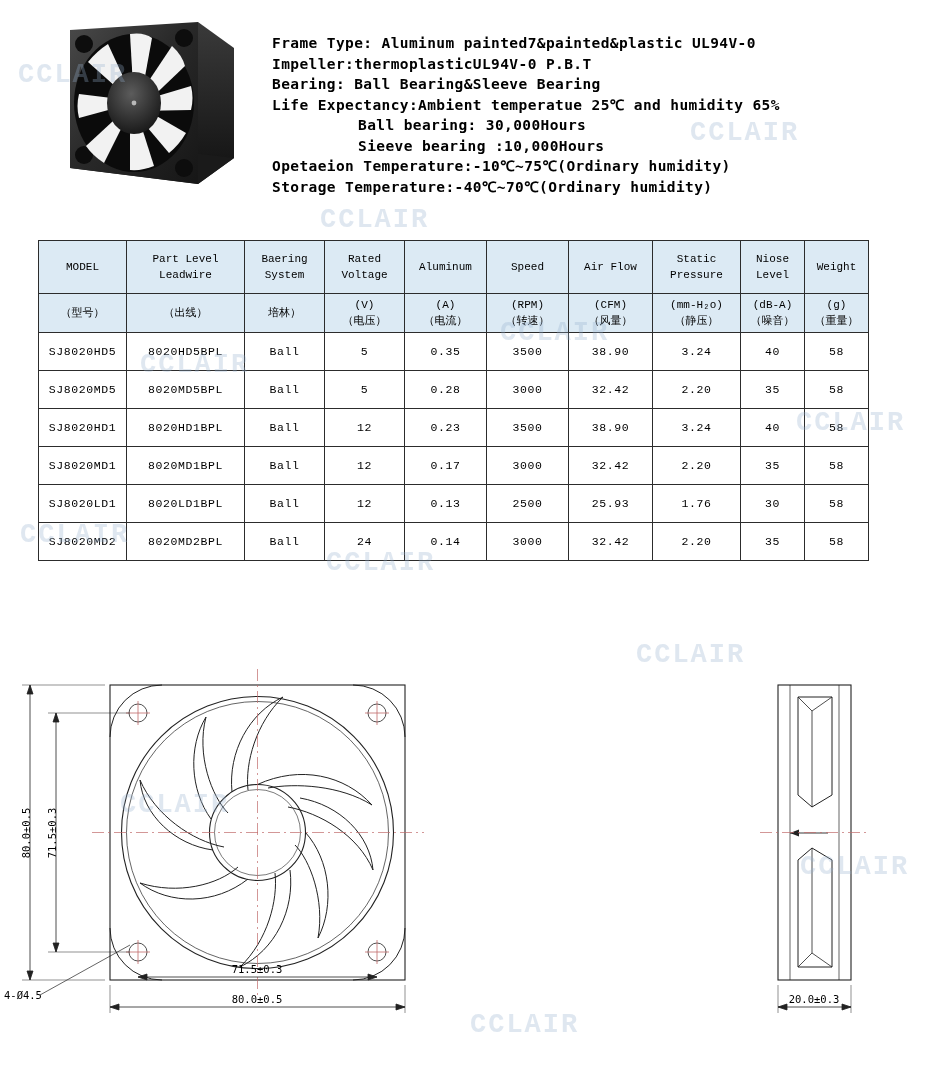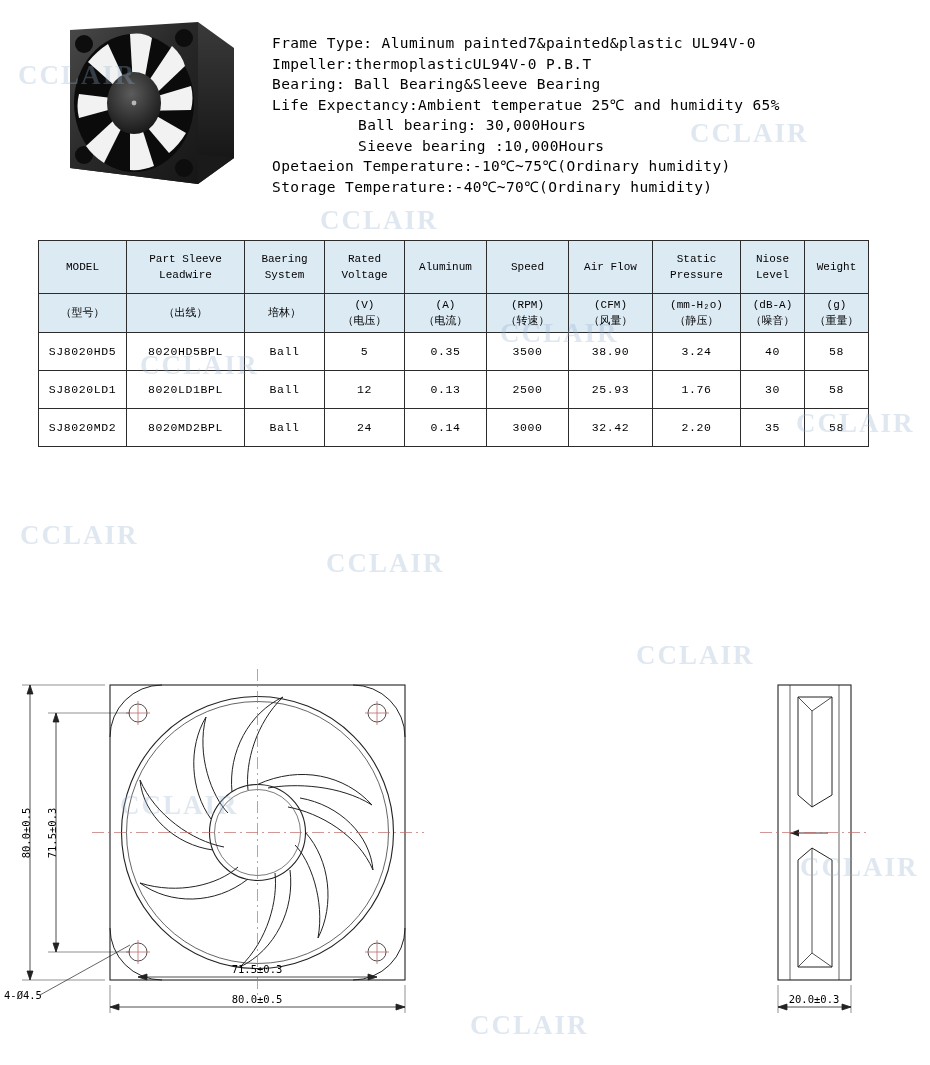--- a/index.html
+++ b/index.html
@@ -12,36 +12,37 @@
     height: 1065px;
     position: relative;
     font-family: "Liberation Sans", sans-serif;
     color: #000;
     overflow: hidden;
   }
 
   
   .wm {
     position: absolute;
-    font-family: Liberation Serif, serif;
+    font-family: Liberation Mono, monospace;
     font-size: 27px;
     font-weight: bold;
     letter-spacing: 2px;
     color: rgba(150, 175, 205, 0.30);
     pointer-events: none;
     user-select: none;
     white-space: nowrap;
     z-index: 5;
     text-align: center;
   }
 
   
   .top {
     position: relative;
     height: 215px;
+    font-weight: bold;
   }
   .fan-photo {
     position: absolute;
     left: 48px;
     top: 8px;
     width: 200px;
     height: 195px;
   }
   .spec-text {
     position: absolute;
@@ -177,21 +178,21 @@
       <col style="width:82px">
         <col style="width:82px">
         <col style="width:84px">
         <col style="width:88px">
       <col style="width:64px">
         <col style="width:64px">
     </colgroup>
     <thead>
       <tr>
         <th><span>MODEL</span></th>
-        <th><span>Part Sleeve</span><br><span>Leadwire</span></th>
+        <th><span>Part Level</span><br><span>Leadwire</span></th>
         <th><span>Baering</span><br><span>System</span></th>
         <th><span>Rated</span><br><span>Voltage</span></th>
         <th><span>Aluminum</span></th>
         <th><span>Speed</span></th>
         <th><span>Air Flow</span></th>
         <th><span>Static</span><br><span>Pressure</span></th>
         <th><span>Niose</span><br><span>Level</span></th>
         <th><span>Weight</span></th>
       </tr>
       <tr class="units">
@@ -214,20 +215,56 @@
           <td>Ball</td>
           <td>5</td>
           <td>0.35</td>
           <td>3500</td>
           <td>38.90</td>
           <td>3.24</td>
           <td>40</td>
           <td>58</td>
         </tr>
         <tr>
+          <td class="model">SJ8020MD5</td>
+          <td>8020MD5BPL</td>
+          <td>Ball</td>
+          <td>5</td>
+          <td>0.28</td>
+          <td>3000</td>
+          <td>32.42</td>
+          <td>2.20</td>
+          <td>35</td>
+          <td>58</td>
+        </tr>
+        <tr>
+          <td class="model">SJ8020HD1</td>
+          <td>8020HD1BPL</td>
+          <td>Ball</td>
+          <td>12</td>
+          <td>0.23</td>
+          <td>3500</td>
+          <td>38.90</td>
+          <td>3.24</td>
+          <td>40</td>
+          <td>58</td>
+        </tr>
+        <tr>
+          <td class="model">SJ8020MD1</td>
+          <td>8020MD1BPL</td>
+          <td>Ball</td>
+          <td>12</td>
+          <td>0.17</td>
+          <td>3000</td>
+          <td>32.42</td>
+          <td>2.20</td>
+          <td>35</td>
+          <td>58</td>
+        </tr>
+        <tr>
           <td class="model">SJ8020LD1</td>
           <td>8020LD1BPL</td>
           <td>Ball</td>
           <td>12</td>
           <td>0.13</td>
           <td>2500</td>
           <td>25.93</td>
           <td>1.76</td>
           <td>30</td>
           <td>58</td>

